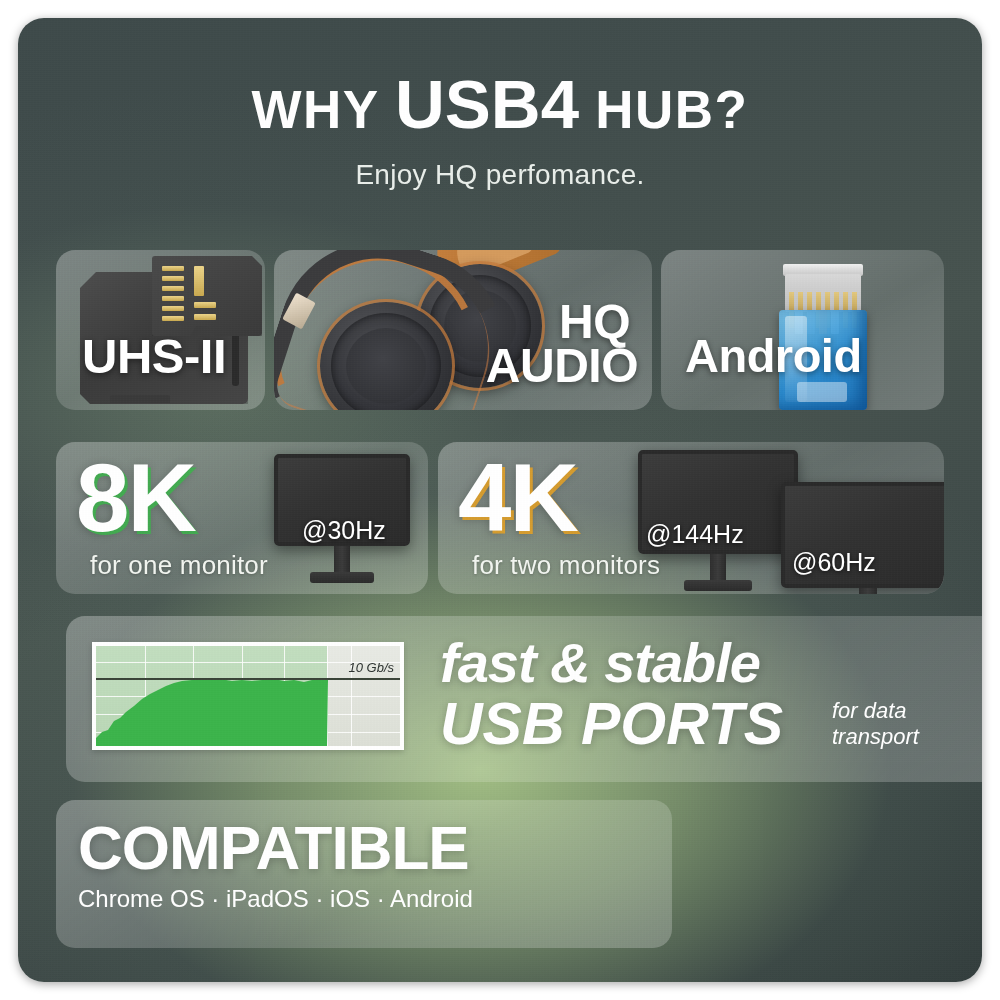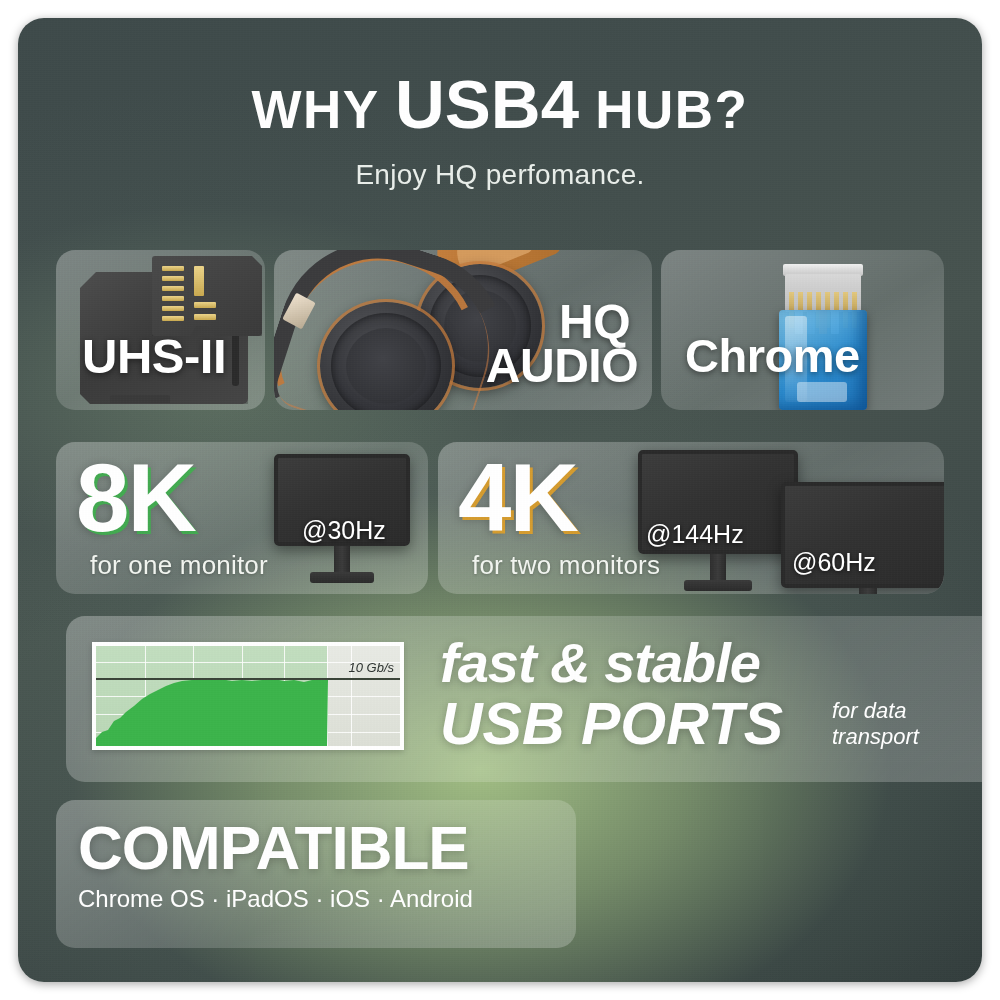--- a/index.html
+++ b/index.html
@@ -203,21 +203,21 @@
   .gl-v { position:absolute; top:0; bottom:0; width:1px; background: rgba(255,255,255,0.85); }
   .gl-h { position:absolute; left:0; right:0; height:1px; background: rgba(255,255,255,0.85); }
   #graph-threshold { position:absolute; left:0; right:0; top: 32%; height: 2px; background:#3a4438; }
   #graph-label { position:absolute; right: 6px; top: 14%; font-size: 13px; color:#2c3230; font-weight:400; }
 
   #fast-line1 { position:absolute; left: 374px; top: 14px; font-size: 56px; font-weight: bold; color:#ffffff; letter-spacing:-1px; text-shadow: 0 2px 8px rgba(0,0,0,0.22); }
   #fast-line2 { position:absolute; left: 374px; top: 74px; font-size: 59px; font-weight: bold; color:#ffffff; letter-spacing:0px; text-shadow: 0 2px 8px rgba(0,0,0,0.22); }
   #fast-note  { position:absolute; left: 766px; top: 82px; font-size: 22px; color:#ffffff; font-weight:300; line-height: 1.18; }
 
   
-  #card-compat { left: 38px; top: 782px; width: 520px; height: 148px; }
+  #card-compat { left: 38px; top: 782px; width: 616px; height: 148px; }
   #compat-title { position:absolute; left: 22px; top: 12px; font-size: 62px; font-weight: bold; color:#ffffff; letter-spacing:-1px; text-shadow: 0 2px 8px rgba(0,0,0,0.22); }
   #compat-list { position:absolute; left: 22px; top: 84px; font-size: 24px; color:#ffffff; font-weight:300; line-height: 1.28; }
 
   #everything {
     position: absolute; left: 556px; top: 832px; width: 370px;
     text-align: center; font-size: 31px; color:#edf1ea; font-weight: 300; letter-spacing: 0.3px;
   }
 </style>
 </head>
 <body>
@@ -290,21 +290,21 @@
             <div class="gpin" style="left:67px;"></div>
           </div>
           <div class="wire" style="left:20px;background:#cfd6dd;"></div>
           <div class="wire" style="left:32px;background:#8fa3b5;"></div>
           <div class="wire" style="left:44px;background:#e0873f;"></div>
           <div class="wire" style="left:56px;background:#dfe4e9;"></div>
           <div id="rj-body"></div>
           <div id="rj-body-hl"></div>
           <div id="rj-tab"></div>
         </div>
-        <div class="badge-text" style="left:24px;top:78px;font-size:47px;">Chrome</div>
+        <div class="badge-text" style="left:24px;top:78px;font-size:47px;">Android</div>
       </div>
     </div>
 
     <div class="card" id="card-8k">
       <div class="card-clip">
         <div class="monitor" style="left:218px;top:12px;width:136px;height:140px;">
           <div class="mon-screen" style="height:92px;"></div>
           <div class="mon-neck" style="left:60px;top:92px;width:16px;height:28px;"></div>
           <div class="mon-base" style="left:36px;top:118px;width:64px;height:11px;"></div>
         </div>

